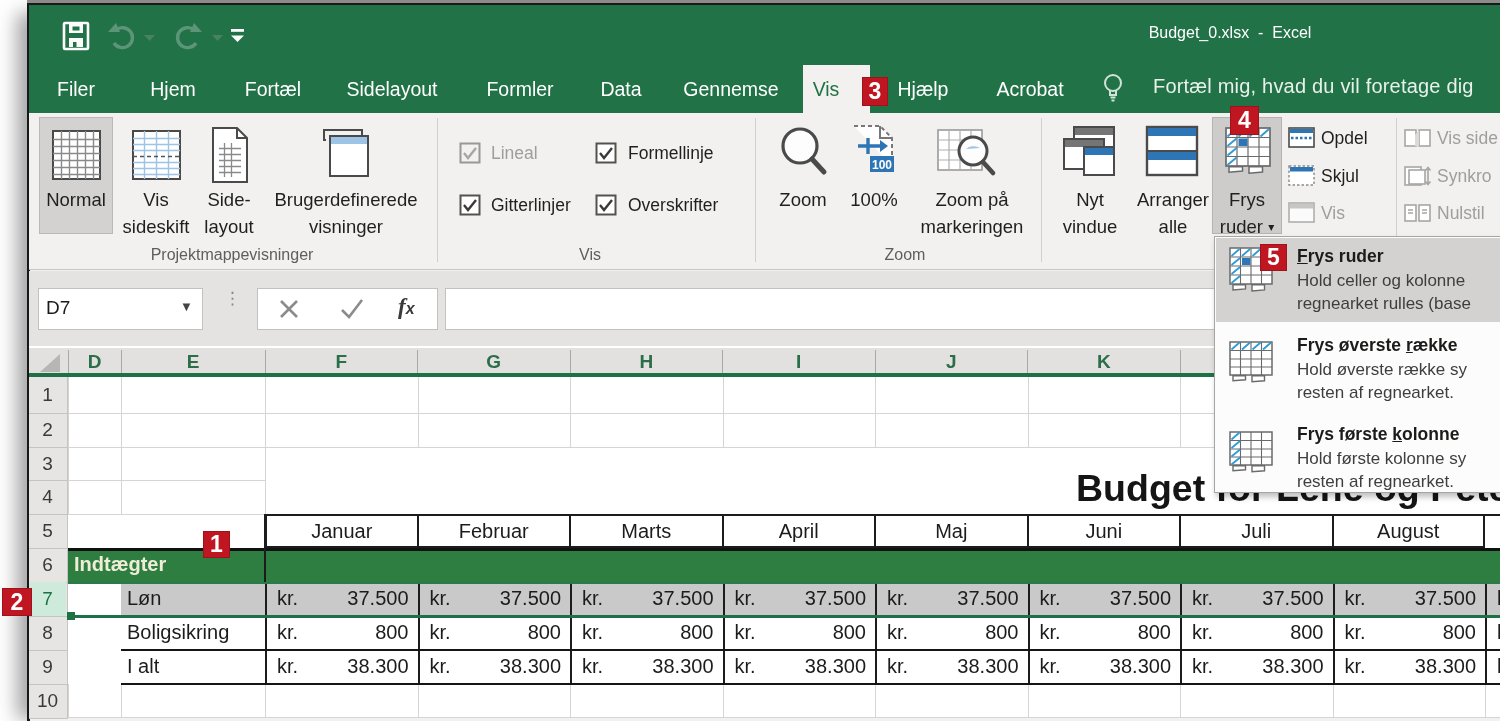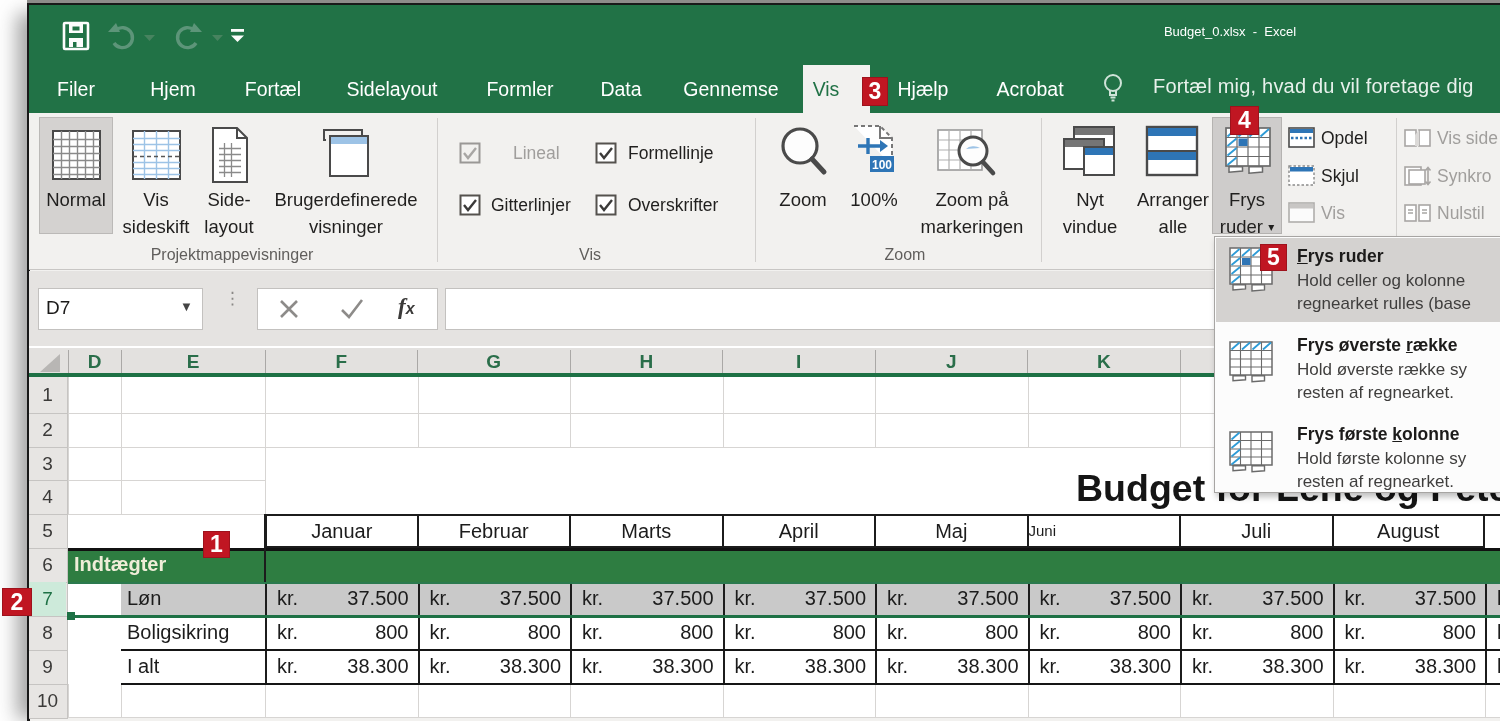--- a/index.html
+++ b/index.html
@@ -42,21 +42,21 @@
   <g fill="none" stroke="#5d9579" stroke-width="3.4">
     <path d="M134 12 A10 10 0 1 0 136 25"></path>
   </g>
   <path d="M130 14 L142 14 L134 5 Z" fill="#5d9579"></path>
   <path d="M152 17 l5.5 6 5.5-6z" fill="#47835f"></path>
   <g fill="#fdfdfd">
         <rect x="171" y="11" width="13" height="2.8"></rect>
         <path d="M171 17.5 l6.5 6.5 6.5-6.5z"></path>
       </g>
 </svg>
-<div class="abs" style="left:1050px;top:24px;width:360px;text-align:center;color:#fff;font-size:13px;">Budget_0.xlsx &nbsp;-&nbsp; Excel</div>
+<div class="abs" style="left:1050px;top:24px;width:360px;text-align:center;color:#fff;font-size:16px;">Budget_0.xlsx &nbsp;-&nbsp; Excel</div>
 
 <div class="tab" style="left:45px;width:62px;">Filer</div>
 <div class="tab" style="left:130px;width:86px;">Hjem</div>
 <div class="tab" style="left:228px;width:90px;">Fortæl</div>
 <div class="tab" style="left:470px;width:100px;">Formler</div>
 <div class="tab" style="left:332px;width:120px;">Sidelayout</div>
 <div class="tab" style="left:588px;width:66px;">Data</div>
 <div class="tab" style="left:668px;width:126px;">Gennemse</div>
 <div class="tab" style="left:803px;width:67px;background:#f2f1ef;height:48px;"></div>
 <div class="tab" style="left:803px;width:46px;color:#217246;z-index:2;">Vis</div>
@@ -113,21 +113,21 @@
   <path d="M12 14 h30 M8 8 v6" stroke-width="0"></path>
  </g>
  <rect x="9" y="9" width="36" height="7" fill="#9dc3e6"></rect>
 </svg>
 <div class="blabel" style="left:268px;top:186px;width:156px;">Brugerdefinerede<br>visninger</div>
 
 <svg class="abs" style="left:459px;top:142px;" width="22" height="22" viewBox="0 0 22 22">
       <rect x="1.5" y="1.5" width="19" height="19" fill="#f2f1ef" stroke="#9a9896" stroke-width="2"></rect>
       <path d="M5 11 l4 5 8-10" fill="none" stroke="#a8a6a4" stroke-width="2.4"></path>
     </svg>
-<div class="cbrow" style="left:513px;top:143px;color:#a09e9c;">Lineal</div>
+<div class="cbrow" style="left:491px;top:143px;color:#a09e9c;">Lineal</div>
 <svg class="abs" style="left:595px;top:142px;" width="22" height="22" viewBox="0 0 22 22">
       <rect x="1.5" y="1.5" width="19" height="19" fill="#fff" stroke="#55524e" stroke-width="2"></rect>
       <path d="M5 11 l4 5 8-10" fill="none" stroke="#3b3a39" stroke-width="2.4"></path>
     </svg>
 <div class="cbrow" style="left:628px;top:143px;">Formellinje</div>
 <svg class="abs" style="left:459px;top:194px;" width="22" height="22" viewBox="0 0 22 22">
       <rect x="1.5" y="1.5" width="19" height="19" fill="#fff" stroke="#55524e" stroke-width="2"></rect>
       <path d="M5 11 l4 5 8-10" fill="none" stroke="#3b3a39" stroke-width="2.4"></path>
     </svg>
 <div class="cbrow" style="left:491px;top:195px;">Gitterlinjer</div>
@@ -337,21 +337,21 @@
 <div class="abs" style="left:68px;top:413px;width:1432px;height:1px;background:#d7d5d3;"></div>
 <div class="abs" style="left:68px;top:447px;width:1432px;height:1px;background:#d7d5d3;"></div>
 <div class="abs" style="left:68px;top:717px;width:1432px;height:1px;background:#d7d5d3;"></div>
 <div class="abs" style="left:68px;top:480px;width:197px;height:1px;background:#d7d5d3;"></div>
 <div class="abs" style="left:68px;top:514px;width:197px;height:1px;background:#d7d5d3;"></div>
 <div class="abs" style="left:265px;top:514px;width:152.5px;height:34px;border:2.5px solid #1c1c1c;border-right-width:1.5px;border-left-width:2.5px;font-size:20px;color:#1c1c1c;text-align:center;line-height:30px;background:#fff;font-weight:400;">Januar</div>
 <div class="abs" style="left:417.5px;top:514px;width:152.5px;height:34px;border:2.5px solid #1c1c1c;border-right-width:1.5px;border-left-width:1.5px;font-size:20px;color:#1c1c1c;text-align:center;line-height:30px;background:#fff;">Februar</div>
 <div class="abs" style="left:570px;top:514px;width:152.5px;height:34px;border:2.5px solid #1c1c1c;border-right-width:1.5px;border-left-width:1.5px;font-size:20px;color:#1c1c1c;text-align:center;line-height:30px;background:#fff;">Marts</div>
 <div class="abs" style="left:722.5px;top:514px;width:152.5px;height:34px;border:2.5px solid #1c1c1c;border-right-width:1.5px;border-left-width:1.5px;font-size:20px;color:#1c1c1c;text-align:center;line-height:30px;background:#fff;">April</div>
 <div class="abs" style="left:875px;top:514px;width:152.5px;height:34px;border:2.5px solid #1c1c1c;border-right-width:1.5px;border-left-width:1.5px;font-size:20px;color:#1c1c1c;text-align:center;line-height:30px;background:#fff;">Maj</div>
-<div class="abs" style="left:1027.5px;top:514px;width:152.5px;height:34px;border:2.5px solid #1c1c1c;border-right-width:1.5px;border-left-width:1.5px;font-size:15px;color:#1c1c1c;text-align:left;line-height:30px;background:#fff;">Juni</div>
+<div class="abs" style="left:1027.5px;top:514px;width:152.5px;height:34px;border:2.5px solid #1c1c1c;border-right-width:1.5px;border-left-width:1.5px;font-size:20px;color:#1c1c1c;text-align:center;line-height:30px;background:#fff;">Juni</div>
 <div class="abs" style="left:1180px;top:514px;width:152.5px;height:34px;border:2.5px solid #1c1c1c;border-right-width:1.5px;border-left-width:1.5px;font-size:20px;color:#1c1c1c;text-align:center;line-height:30px;background:#fff;">Juli</div>
 <div class="abs" style="left:1332.5px;top:514px;width:152.5px;height:34px;border:2.5px solid #1c1c1c;border-right-width:2.5px;border-left-width:1.5px;font-size:20px;color:#1c1c1c;text-align:center;line-height:30px;background:#fff;">August</div>
 <div class="abs" style="left:1485px;top:514px;width:15px;height:34px;border-top:2.5px solid #1c1c1c;background:#fff;"></div>
 <div class="abs" style="left:68px;top:548px;width:1432px;height:34px;background:#2e7d41;border-top:3px solid #111;"></div>
 <div class="abs" style="left:74px;top:553px;font-size:20px;font-weight:700;color:#efedd8;z-index:3;">Indtægter</div>
 <div class="abs" style="left:264px;top:514px;width:2.4px;height:68px;background:#1c1c1c;z-index:3;"></div>
 <div class="abs" style="left:121px;top:582px;width:144px;height:34px;background:#c9c9c9;font-size:20px;color:#1c1c1c;">
         <span style="position:absolute;left:6px;top:5px;">Løn</span>
       </div>
 <div class="abs" style="left:265px;top:582px;width:152.5px;height:34px;background:#c9c9c9;border-left:2.2px solid #1c1c1c;font-size:20px;color:#1c1c1c;">

